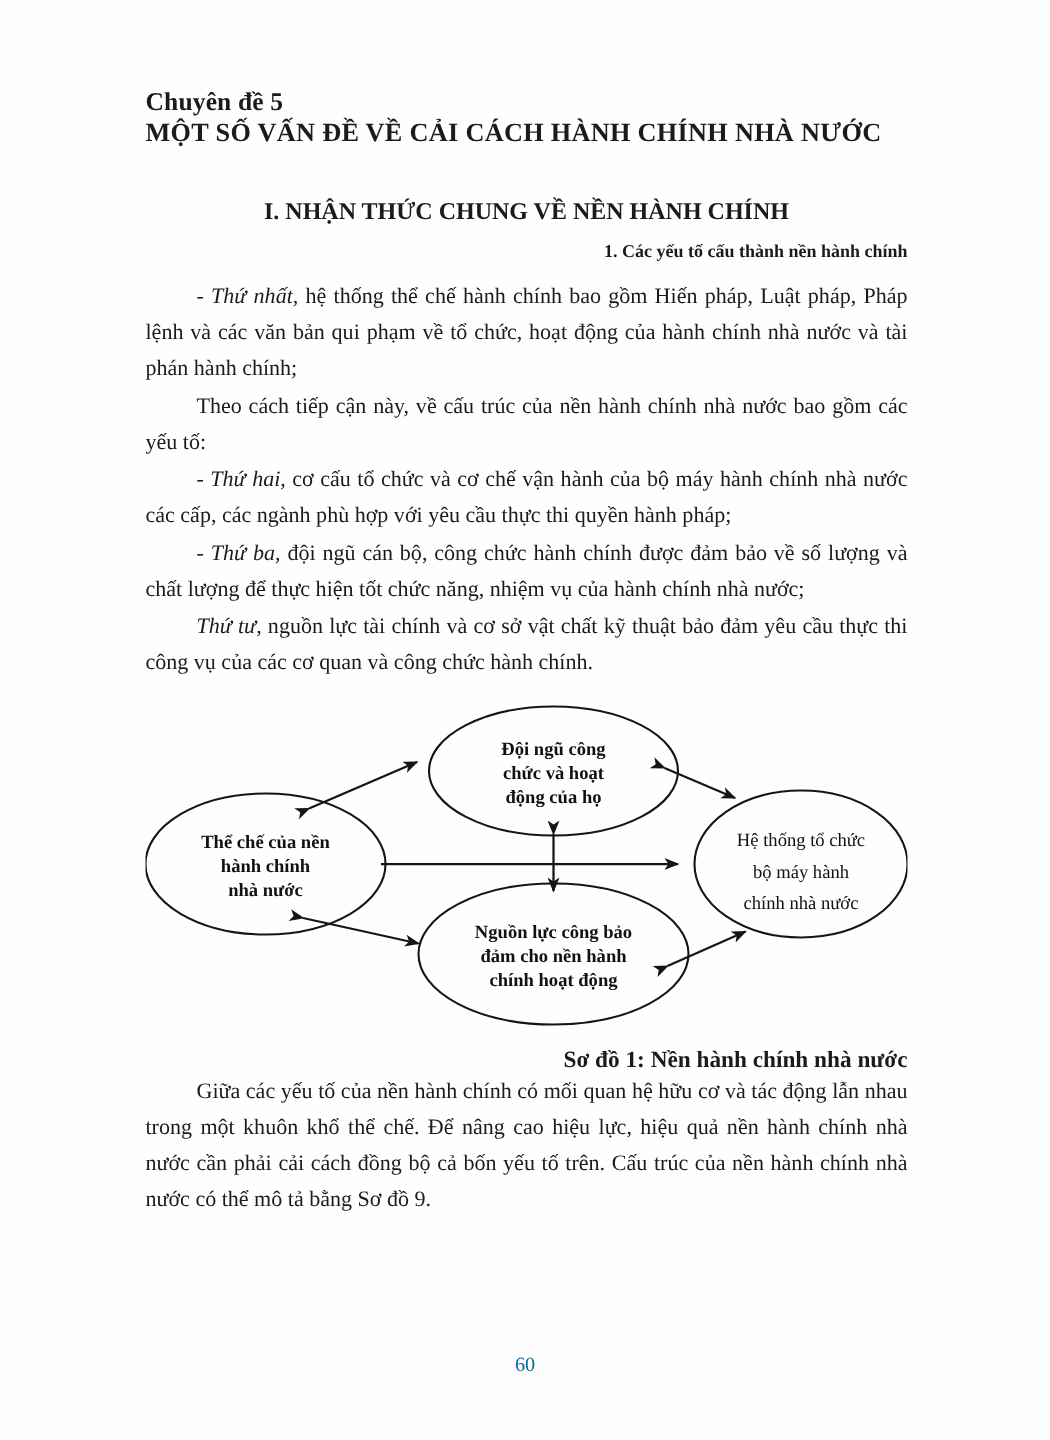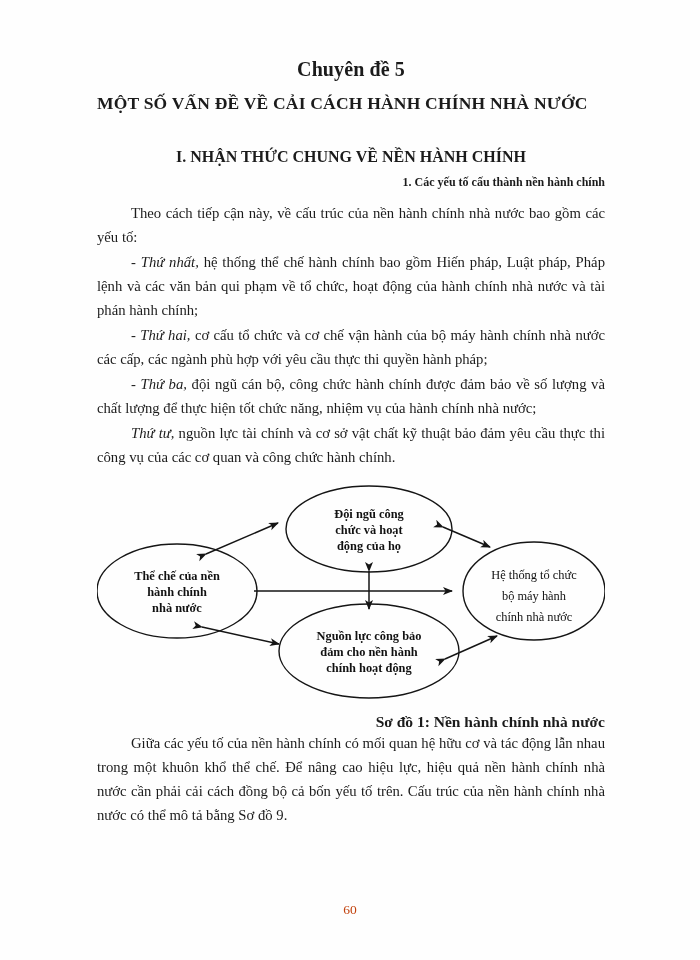--- a/index.html
+++ b/index.html
@@ -25,25 +25,24 @@
   }
   .content {
     position: absolute;
     left: 97px;
     top: 58px;
     width: 508px;
   }
 
   
   .doc-title-small {
-    text-align: center;
-    font-weight: bold;
-    font-size: 20px;
+    font-weight: bold;
+    font-size: 17px;
     letter-spacing: 0.1px;
-    margin: 0 0 12px 0;
+    margin: 0 0 0 0;
   }
   .doc-title-main {
     font-weight: bold;
     font-size: 17.5px;
     letter-spacing: 0.2px;
     margin: 0 0 34px 0;
     white-space: nowrap;
   }
   .section-heading {
     text-align: center;
@@ -102,41 +101,41 @@
     margin-top: 34px;
   }
 
   .page-number {
     position: absolute;
     left: 0;
     top: 902px;
     width: 700px;
     text-align: center;
     font-size: 13.5px;
-    color: #c2410c;
+    color: #0369a1;
   }
 </style>
 </head>
 <body>
 
 <div class="page">
   <div class="content">
 
     <div class="doc-title-small">Chuyên đề 5</div>
 
     <div class="doc-title-main">MỘT SỐ VẤN ĐỀ VỀ CẢI CÁCH HÀNH CHÍNH NHÀ NƯỚC</div>
 
     <div class="section-heading">I. NHẬN THỨC CHUNG VỀ NỀN HÀNH CHÍNH</div>
 
     <div class="sub-heading">1. Các yếu tố cấu thành nền hành chính</div>
 
 
+    <p class="body-par"><span class="dash-lead">- </span><span class="it">Thứ nhất,</span><span> hệ thống thể chế hành chính bao gồm Hiến pháp, Luật pháp, Pháp lệnh và các văn bản qui phạm về tổ chức, hoạt động của hành chính nhà nước và tài phán hành chính;</span></p>
+
     <p class="body-par">Theo cách tiếp cận này, về cấu trúc của nền hành chính nhà nước bao gồm các yếu tố:</p>
-
-    <p class="body-par"><span class="dash-lead">- </span><span class="it">Thứ nhất,</span><span> hệ thống thể chế hành chính bao gồm Hiến pháp, Luật pháp, Pháp lệnh và các văn bản qui phạm về tổ chức, hoạt động của hành chính nhà nước và tài phán hành chính;</span></p>
 
     <p class="body-par"><span class="dash-lead">- </span><span class="it">Thứ hai,</span><span> cơ cấu tổ chức và cơ chế vận hành của bộ máy hành chính nhà nước các cấp, các ngành phù hợp với yêu cầu thực thi quyền hành pháp;</span></p>
 
     <p class="body-par"><span class="dash-lead">- </span><span class="it">Thứ ba,</span><span> đội ngũ cán bộ, công chức hành chính được đảm bảo về số lượng và chất lượng để thực hiện tốt chức năng, nhiệm vụ của hành chính nhà nước;</span></p>
 
     <p class="body-par"><span class="it">Thứ tư,</span><span> nguồn lực tài chính và cơ sở vật chất kỹ thuật bảo đảm yêu cầu thực thi công vụ của các cơ quan và công chức hành chính.</span></p>
 
     <div class="diagram-wrap">
       <svg width="508" height="232" viewBox="0 0 508 232">
         <defs>

